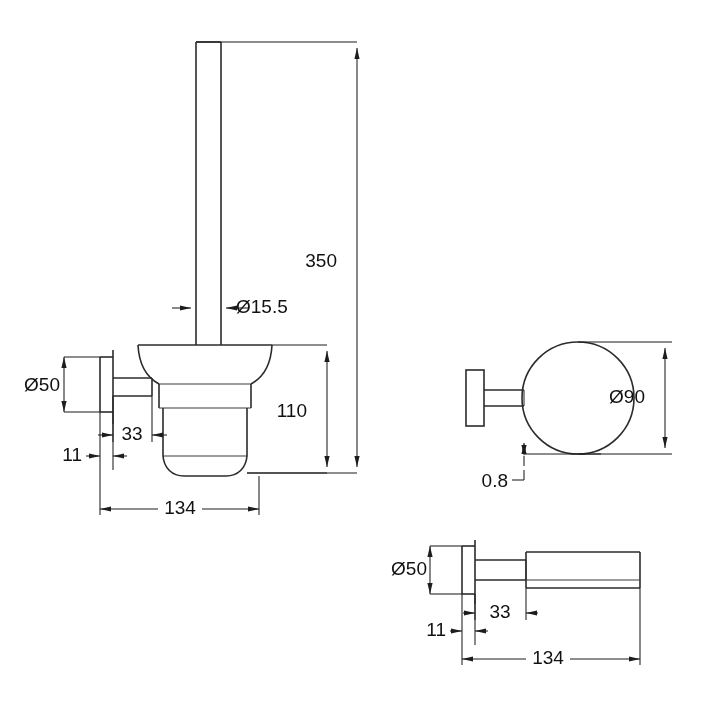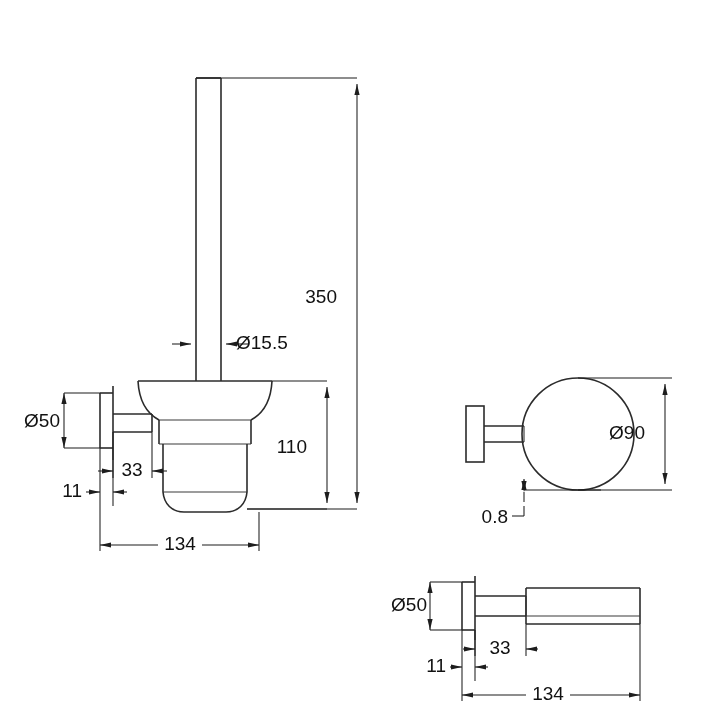--- a/index.html
+++ b/index.html
@@ -11,21 +11,20 @@
     width: 720px;
     height: 720px;
     font-family: "Liberation Sans", sans-serif;
     overflow: hidden;
   }
   #drawing-root {
     position: relative;
     width: 720px;
     height: 579px;
     background: #ffffff;
-    margin-top: 36px;
   }
   svg.cad {
     display: block;
     width: 720px;
     height: 720px;
   }
   .obj {
     fill: none;
     stroke: #2b2b2b;
     stroke-width: 1.6;

